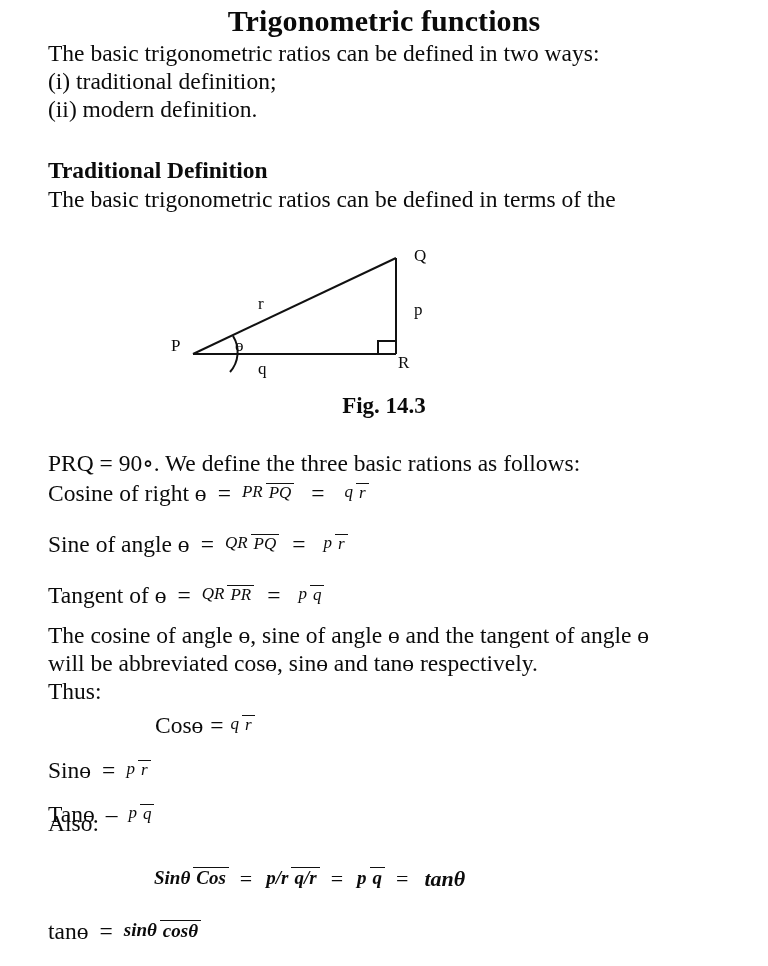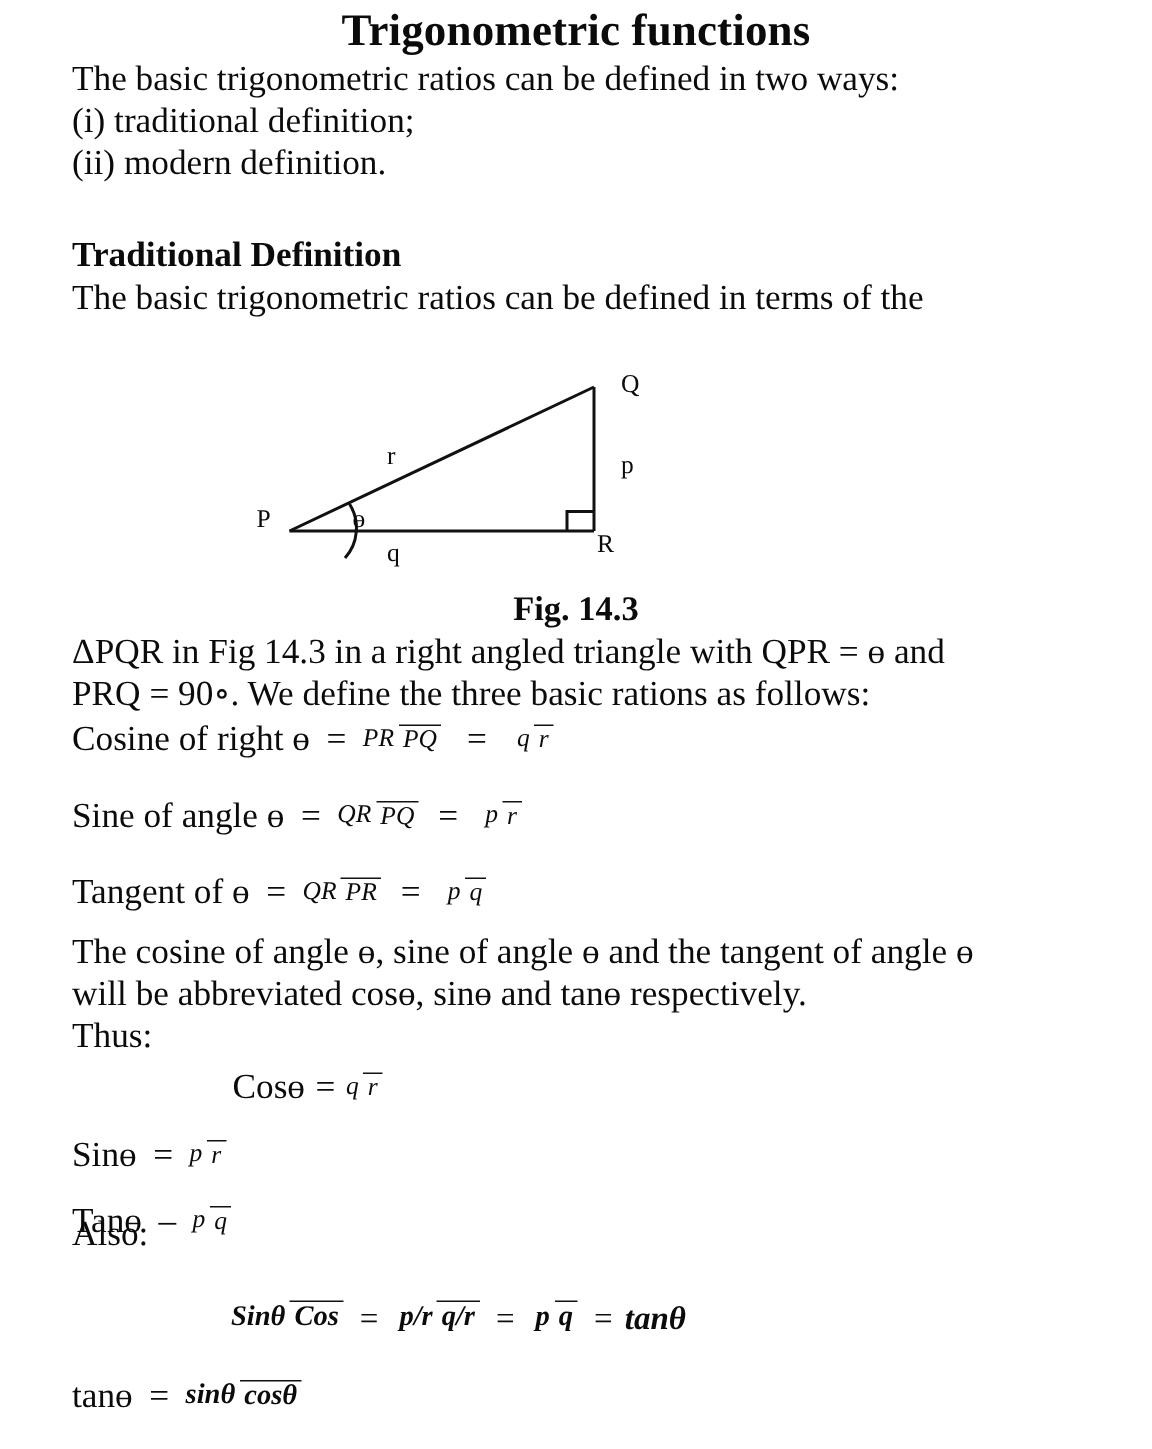--- a/index.html
+++ b/index.html
@@ -120,21 +120,20 @@
     <span class="fig-label" style="left:264px; top:6px;">Q</span>
     <span class="fig-label" style="left:248px; top:113px;">R</span>
     <span class="fig-label" style="left:108px; top:54px;">r</span>
     <span class="fig-label" style="left:264px; top:60px;">p</span>
     <span class="fig-label" style="left:108px; top:119px;">q</span>
     <span class="fig-label" style="left:85px; top:96px;">ɵ</span>
   </div>
 
   <div class="abs fig-caption" style="top:393px;">Fig. 14.3</div>
 
-  <div class="abs para" style="top:422px;">ΔPQR in Fig 14.3 in a right angled triangle with QPR = ɵ and</div>
   <div class="abs para" style="top:450px;">PRQ = 90∘. We define the three basic rations as follows:</div>
 
   <div class="eqline" style="left:48px; top:480px;">
     <span class="lab">Cosine of right ɵ</span>
     <span class="eq-sign">=</span>
     <span class="frac">
       <span class="num">PR</span>
       <span class="den">PQ</span>
     </span>
     <span class="eq-sign" style="margin-left:14px;margin-right:14px;">=</span>
@@ -214,21 +213,21 @@
     <span class="frac big">
       <span class="num boldish">p/r</span>
       <span class="den boldish">q/r</span>
     </span>
     <span class="eq-sign" style="margin:0 8px; font-size:22px;">=</span>
     <span class="frac big">
       <span class="num boldish">p</span>
       <span class="den boldish">q</span>
     </span>
     <span class="eq-sign" style="margin:0 8px; font-size:22px;">=</span>
-    <span class="ital boldish" style="font-size:22px; font-style:italic;">tanθ</span>
+    <span class="ital boldish" style="font-size:22px; margin-left:8px;font-style:italic;">tanθ</span>
   </div>
 
   <div class="eqline" style="left:48px; top:918px;">
     <span class="lab">tanɵ</span>
     <span class="eq-sign">=</span>
     <span class="frac big">
       <span class="num boldish">sinθ</span>
       <span class="den boldish">cosθ</span>
     </span>
   </div>

